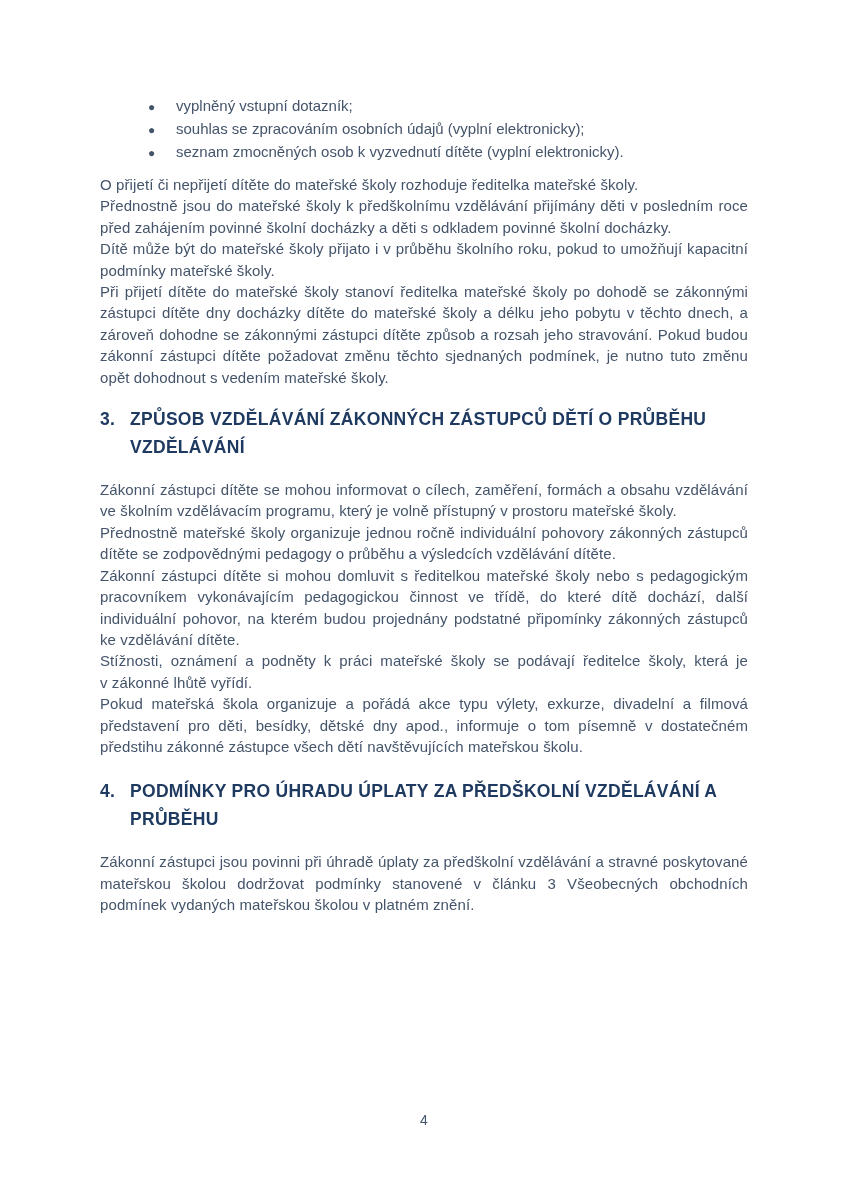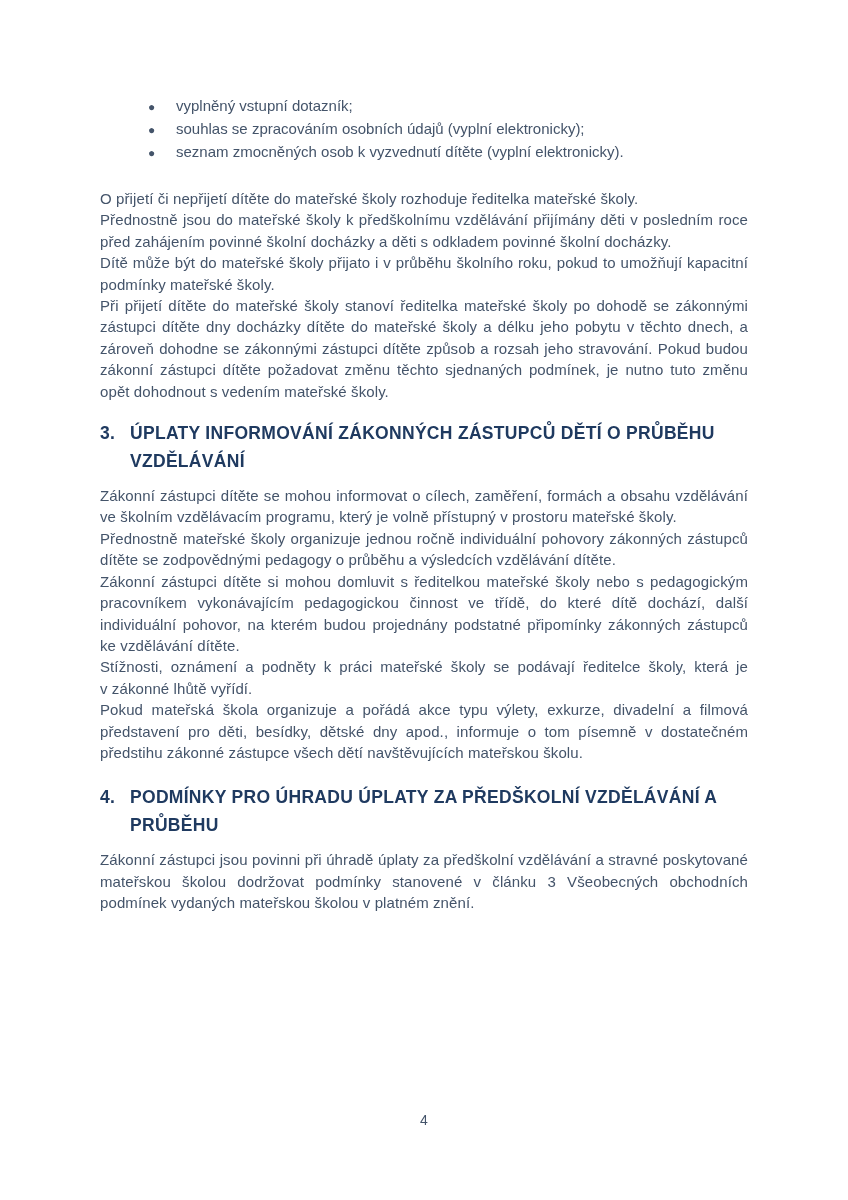--- a/index.html
+++ b/index.html
@@ -25,40 +25,40 @@
     font-size: 15px;
     line-height: 22px;
   }
   .bullet-list .dot {
     width: 28px;
     margin-left: 48px;
     font-size: 12px;
     flex: 0 0 28px;
   }
   
-  .para-block { margin-top: 24px; }
+  .para-block { margin-top: 10px; }
   .para-block p {
     font-size: 15px;
     line-height: 21.4px;
     text-align: justify;
     letter-spacing: 0.1px;
   }
   
   .section-heading {
     display: grid;
     grid-template-columns: 30px 1fr;
     margin-top: 17px;
     color: #1f3a60;
     font-size: 17.5px;
     font-weight: bold;
     line-height: 28px;
     letter-spacing: 0.3px;
   }
   .section-heading.h4 { margin-top: 20px; }
-  .para-block.after-heading { margin-top: 10px; }
+  .para-block.after-heading { margin-top: 18px; }
   
   .page-number {
     position: absolute;
     left: 0;
     right: 0;
     top: 1112px;
     text-align: center;
     font-size: 14px;
     color: #44546a;
   }
@@ -86,21 +86,21 @@
 
     <div class="para-block">
       <p>O přijetí či nepřijetí dítěte do mateřské školy rozhoduje ředitelka mateřské školy.</p>
       <p>Přednostně jsou do mateřské školy k&nbsp;předškolnímu vzdělávání přijímány děti v&nbsp;posledním roce před zahájením povinné školní docházky a děti s&nbsp;odkladem povinné školní docházky.</p>
       <p>Dítě může být do mateřské školy přijato i v&nbsp;průběhu školního roku, pokud to umožňují kapacitní podmínky mateřské školy.</p>
       <p>Při přijetí dítěte do mateřské školy stanoví ředitelka mateřské školy po dohodě se zákonnými zástupci dítěte dny docházky dítěte do mateřské školy a délku jeho pobytu v&nbsp;těchto dnech, a zároveň dohodne se zákonnými zástupci dítěte způsob a rozsah jeho stravování. Pokud budou zákonní zástupci dítěte požadovat změnu těchto sjednaných podmínek, je nutno tuto změnu opět dohodnout s&nbsp;vedením mateřské školy.</p>
     </div>
 
     <h2 class="section-heading">
       <span>3.</span>
-      <span>ÚPLATY INFORMOVÁNÍ ZÁKONNÝCH ZÁSTUPCŮ DĚTÍ O PRŮBĚHU VZDĚLÁVÁNÍ</span>
+      <span>ZPŮSOB VZDĚLÁVÁNÍ ZÁKONNÝCH ZÁSTUPCŮ DĚTÍ O PRŮBĚHU VZDĚLÁVÁNÍ</span>
     </h2>
 
     <div class="para-block after-heading">
       <p>Zákonní zástupci dítěte se mohou informovat o cílech, zaměření, formách a&nbsp;obsahu vzdělávání ve školním vzdělávacím programu, který je volně přístupný v&nbsp;prostoru mateřské školy.</p>
       <p>Přednostně mateřské školy organizuje jednou ročně individuální pohovory zákonných zástupců dítěte se zodpovědnými pedagogy o průběhu a výsledcích vzdělávání dítěte.</p>
       <p>Zákonní zástupci dítěte si mohou domluvit s&nbsp;ředitelkou mateřské školy nebo s&nbsp;pedagogickým pracovníkem vykonávajícím pedagogickou činnost ve třídě, do které dítě dochází, další individuální pohovor, na kterém budou projednány podstatné připomínky zákonných zástupců ke vzdělávání dítěte.</p>
       <p>Stížnosti, oznámení a podněty k&nbsp;práci mateřské školy se podávají ředitelce školy, která je v&nbsp;zákonné lhůtě vyřídí.</p>
       <p>Pokud mateřská škola organizuje a pořádá akce typu výlety, exkurze, divadelní a&nbsp;filmová představení pro děti, besídky, dětské dny apod., informuje o tom písemně v&nbsp;dostatečném předstihu zákonné zástupce všech dětí navštěvujících mateřskou školu.</p>
     </div>
 

